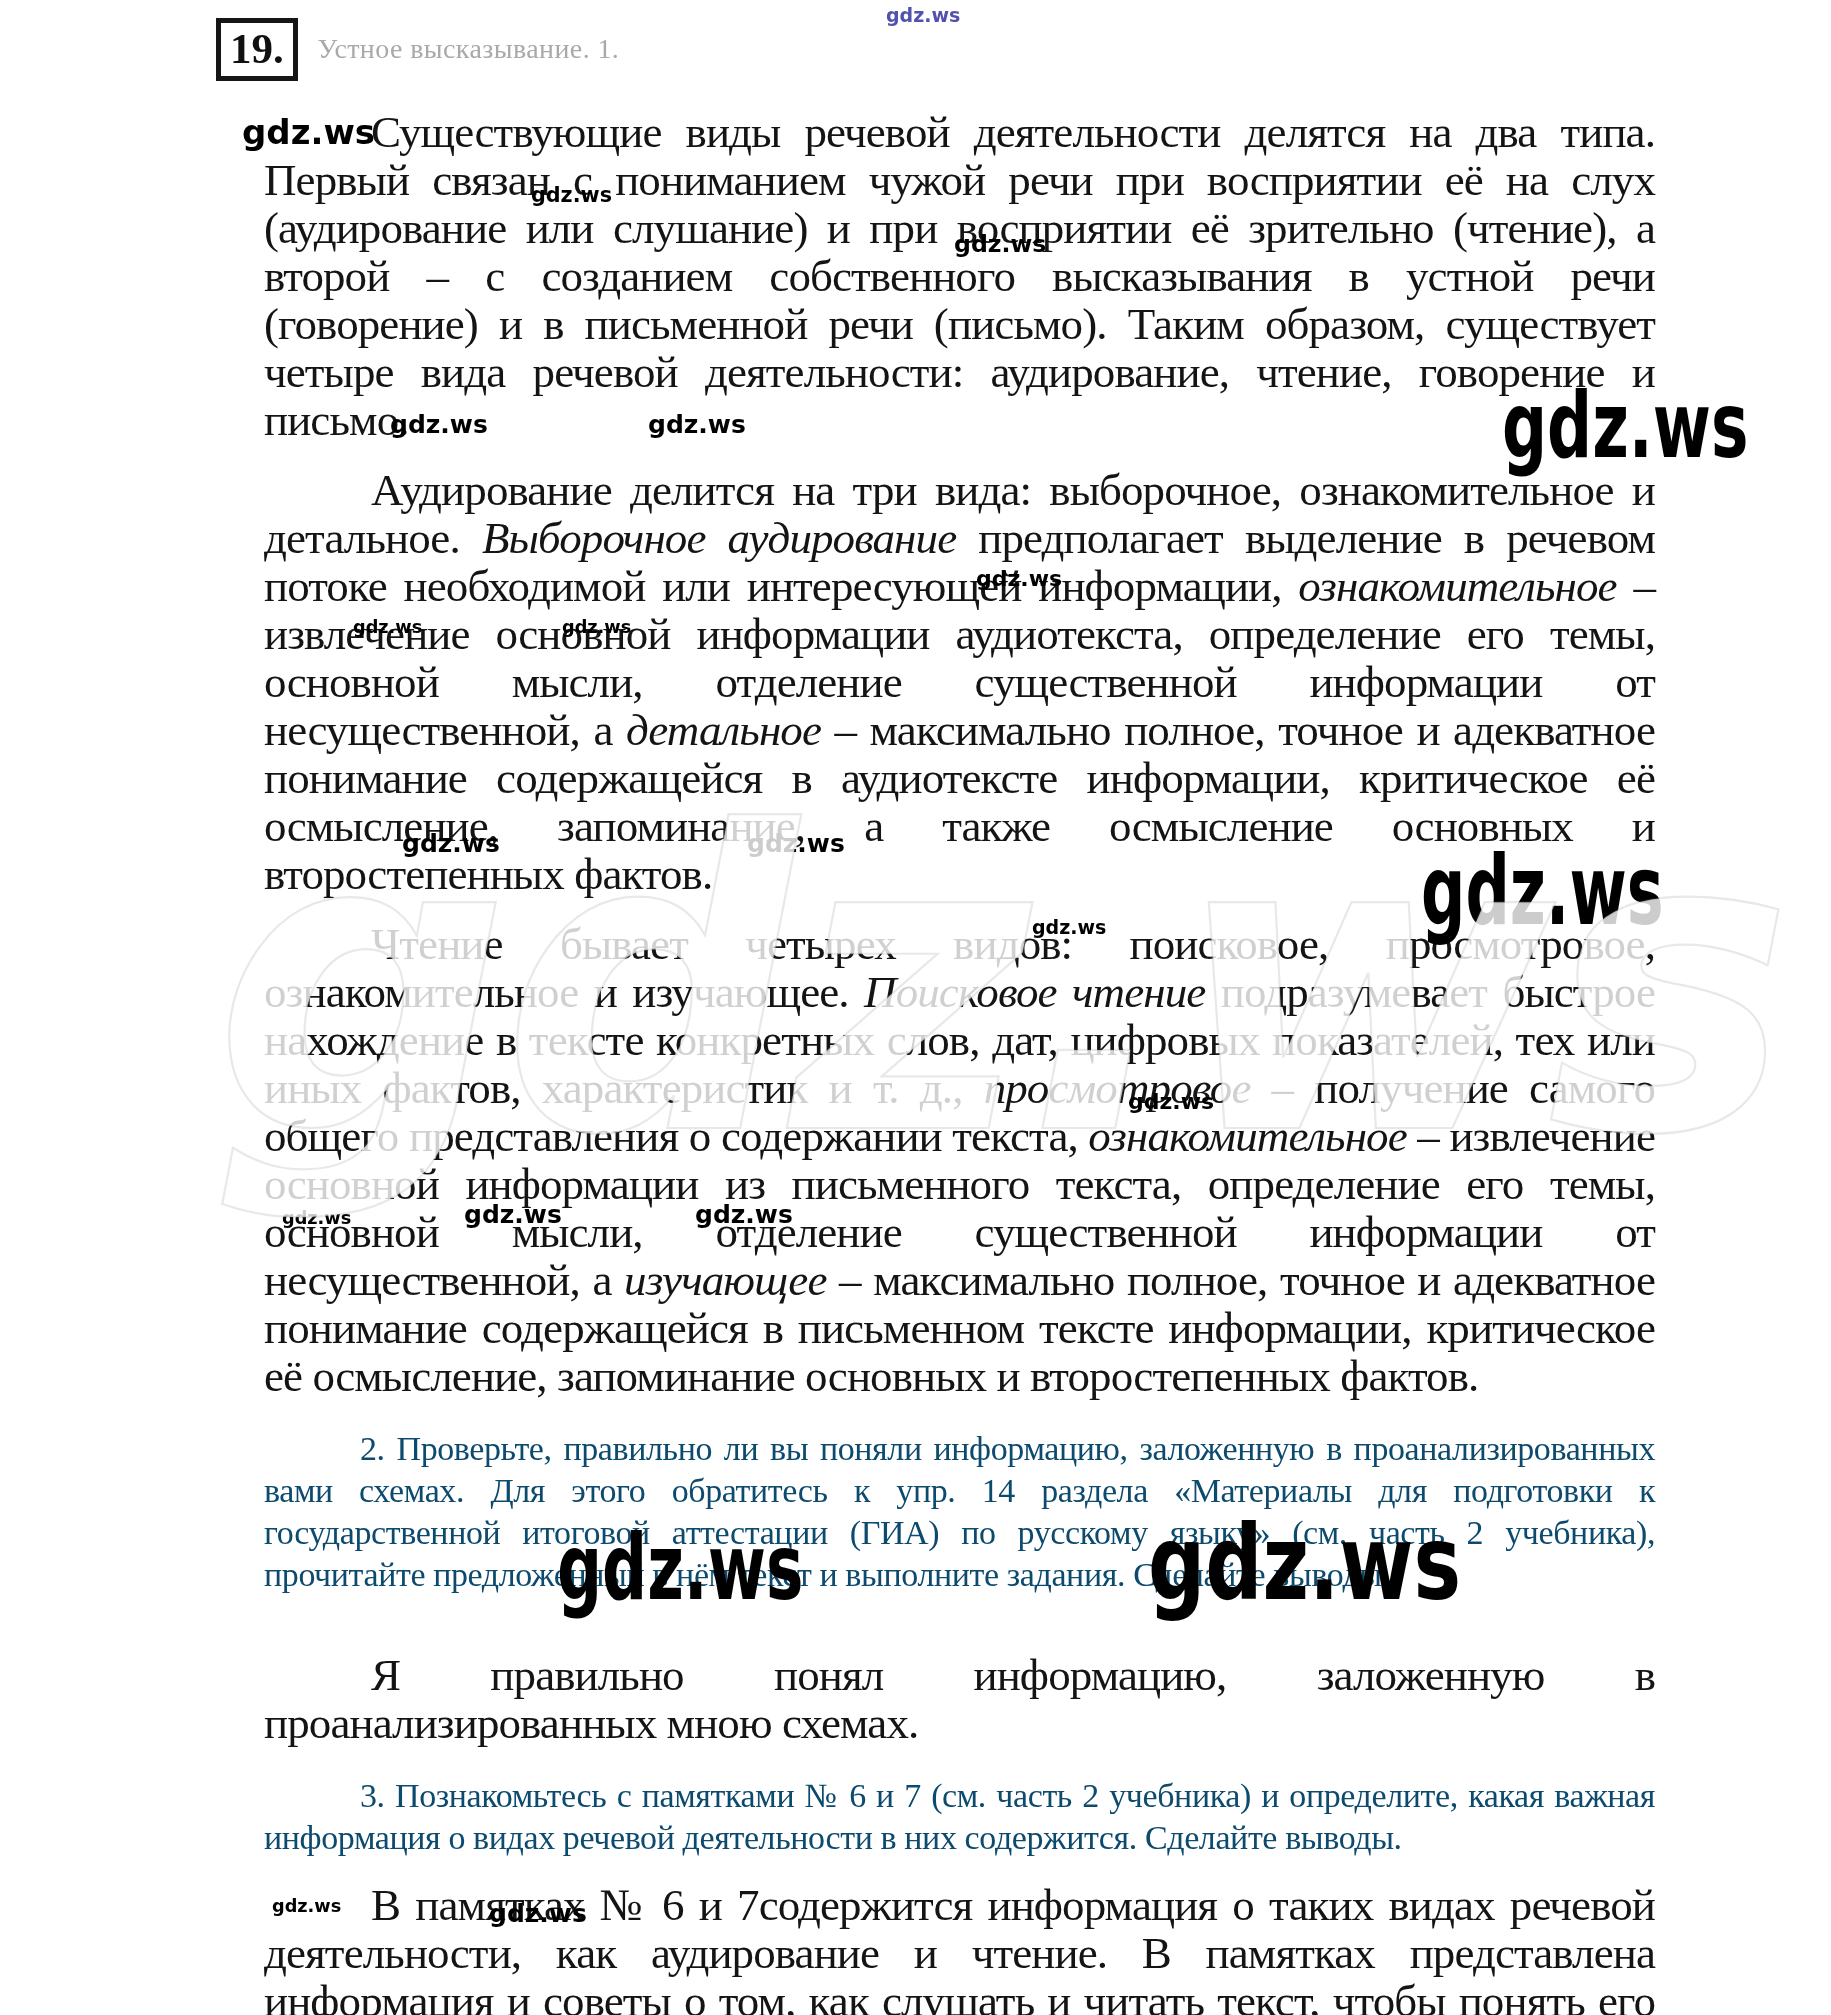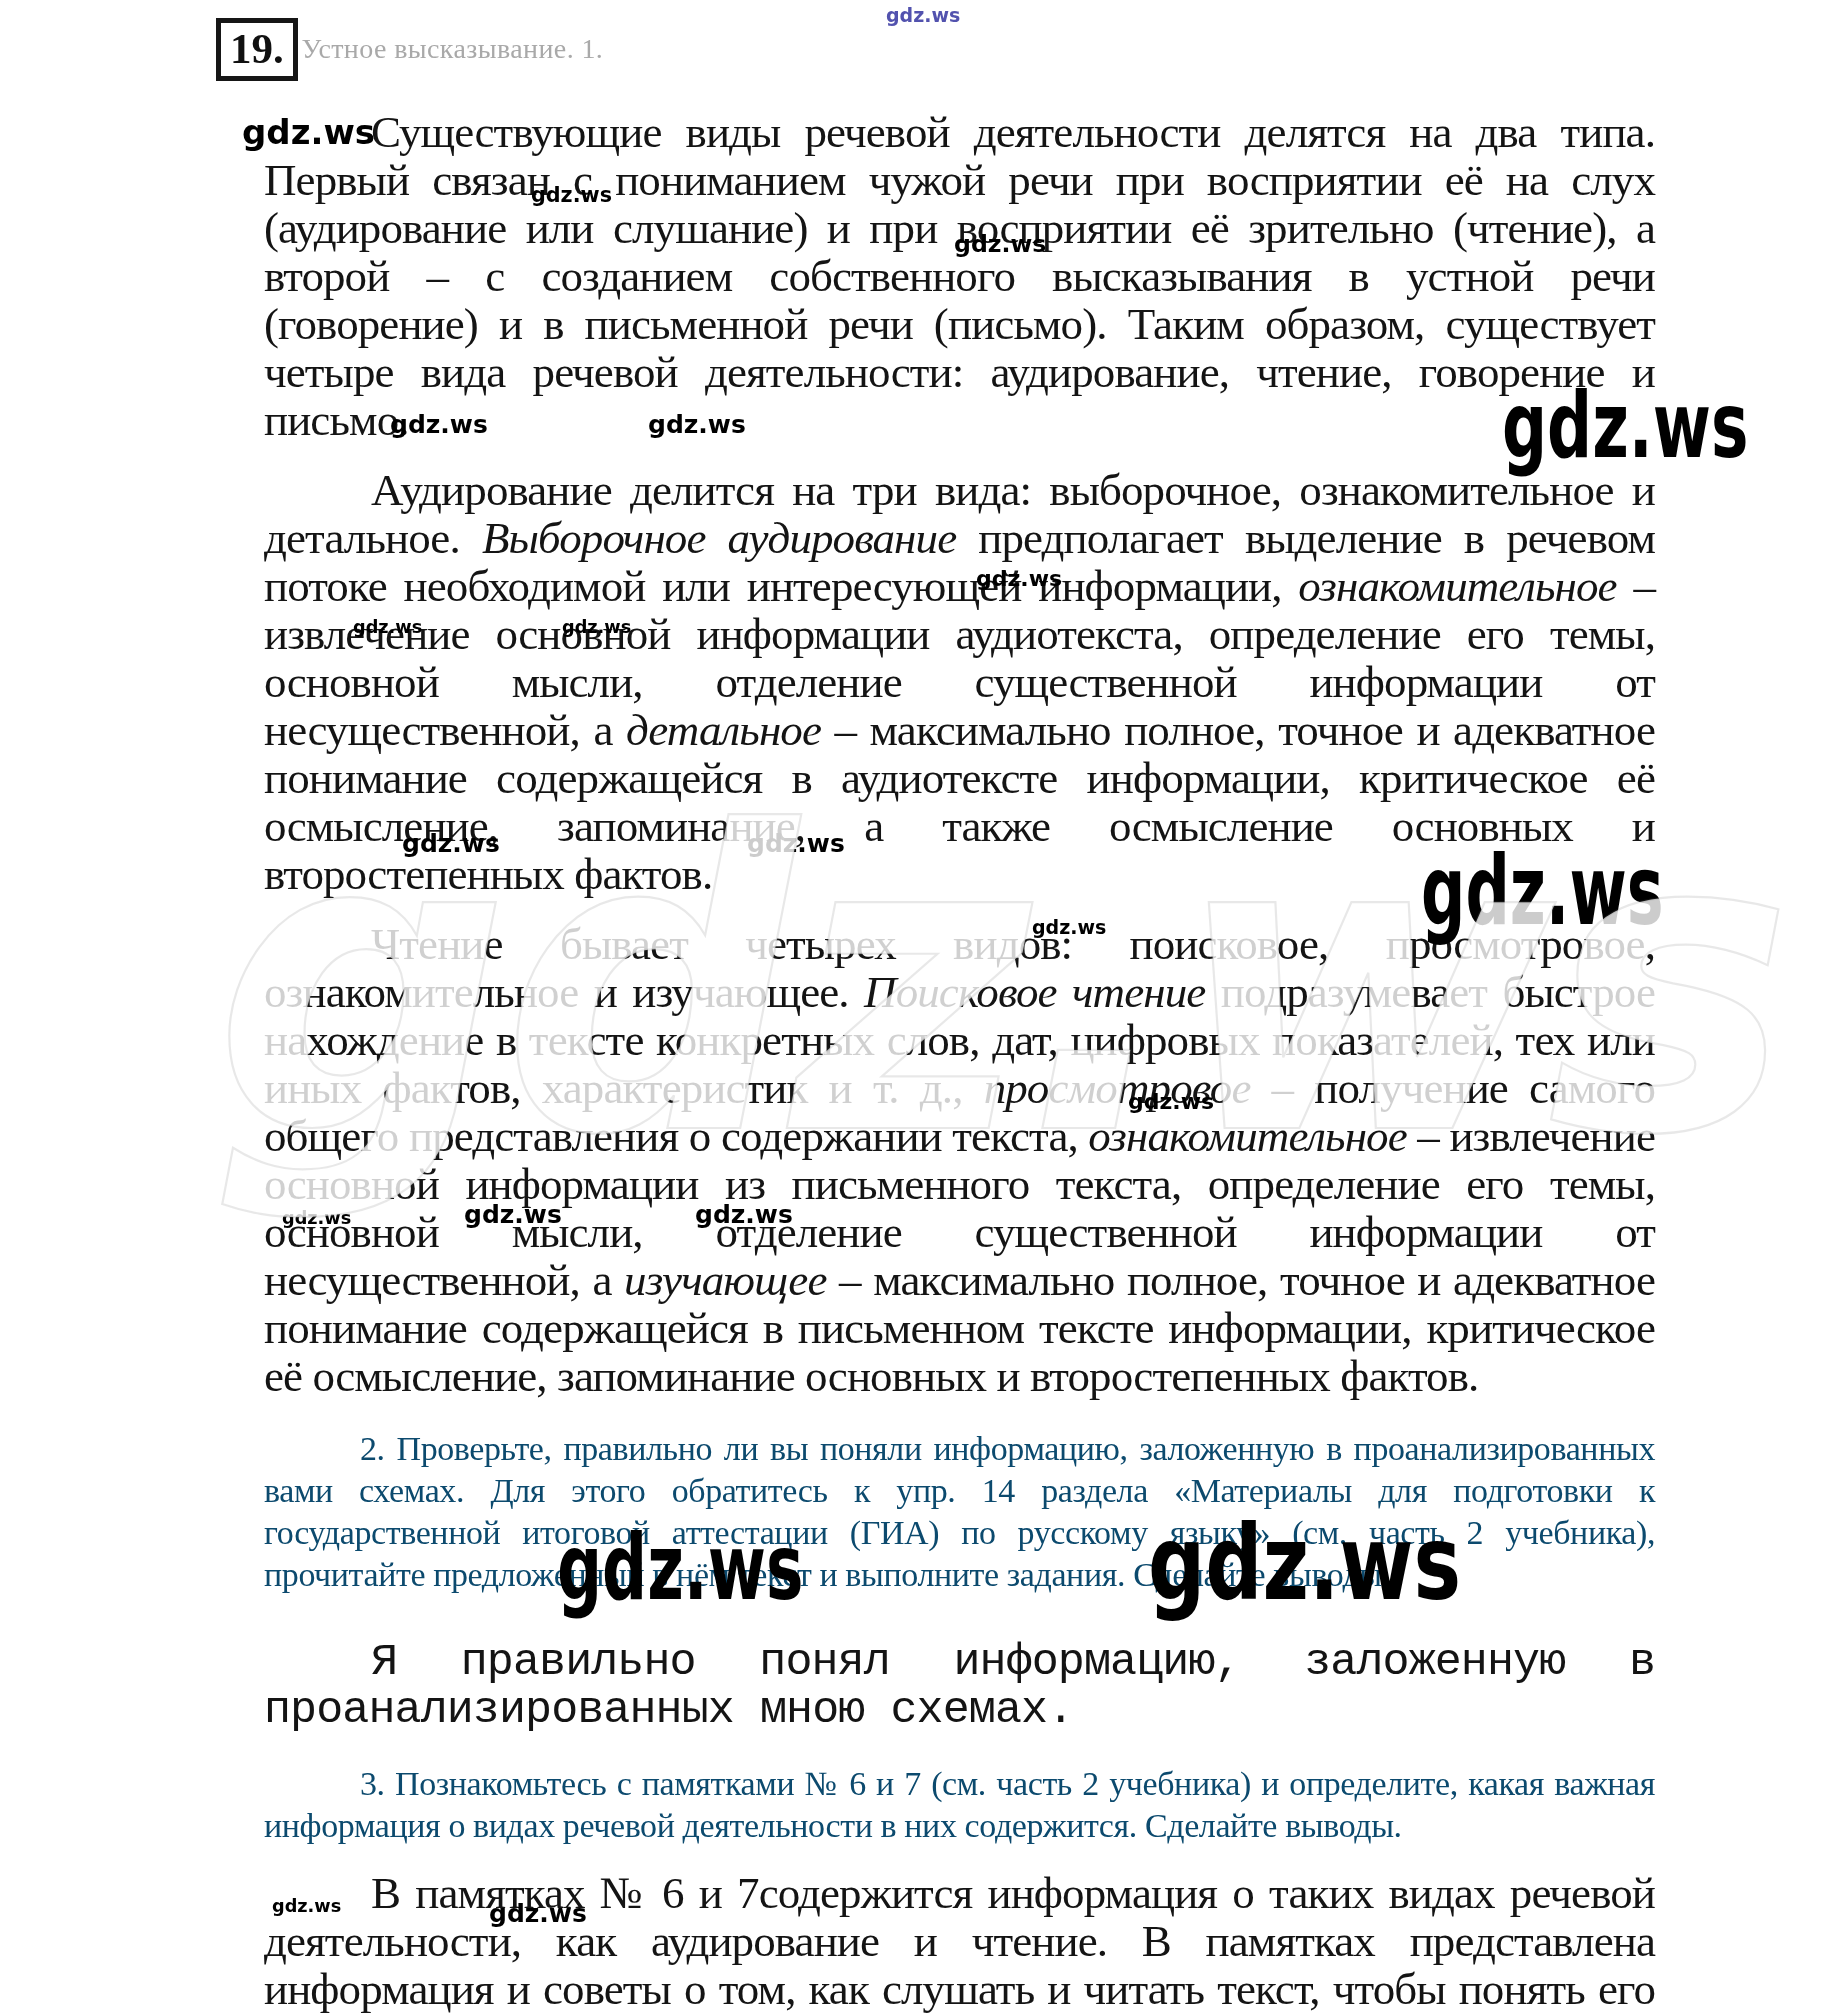--- a/index.html
+++ b/index.html
@@ -6,41 +6,41 @@
   .page{
     position:relative;
     width:1831px;height:2015px;
     background:#ffffff;
     overflow:hidden;
     box-sizing:border-box;
     padding:17.7px 176px 0 264px;
     font-family:"Liberation Serif","DejaVu Serif",serif;
   }
   
-  .hdr{display:flex;align-items:center;gap:4px;margin:0 0 26.6px -48px;}
+  .hdr{display:flex;align-items:center;gap:20px;margin:0 0 26.6px -48px;}
   .num-box{
     border:5.9px solid #161616;
     padding:0 8.9px 1.5px 8.9px;
     font-weight:700;font-size:43px;line-height:52px;color:#101010;
   }
   .hdr-title{font-size:28px;color:#a9a9a9;letter-spacing:0.4px;white-space:nowrap;}
   
   #paragraphs p{margin:0;}
   #paragraphs p.body{
     font-size:45px;line-height:48px;color:#141414;
     text-align:justify;text-indent:107px;letter-spacing:-0.9px;
     margin-top:22px;
   }
   #paragraphs p.body:first-child{margin-top:0;}
   #paragraphs p.task{
     font-size:34px;line-height:42px;color:#0c4a6e;
     text-align:justify;text-indent:96px;letter-spacing:-0.4px;
     margin-top:28px;
   }
-  #paragraphs p:nth-child(5){margin-top:43px;font-family:Liberation Mono, monospace;}
+  #paragraphs p:nth-child(5){margin-top:55px;}
   #paragraphs p i{}
   
   .wm{
     position:absolute;
     font-family:"DejaVu Sans","Liberation Sans",sans-serif;
     color:#000;line-height:1;white-space:nowrap;
     font-weight:600;z-index:4;transform-origin:left top;
   }
   .wm.purple{color:#5252ae;font-weight:600;}
   .wm.ghost{

